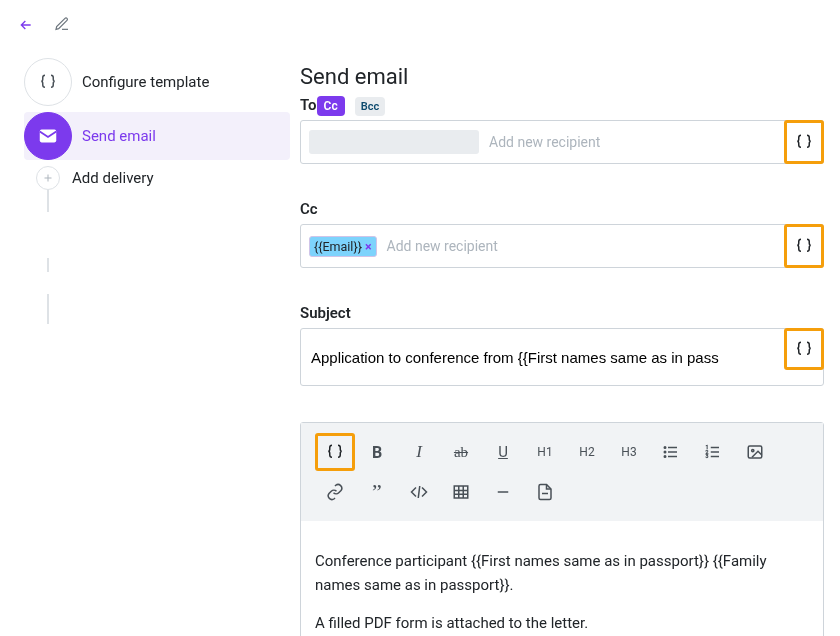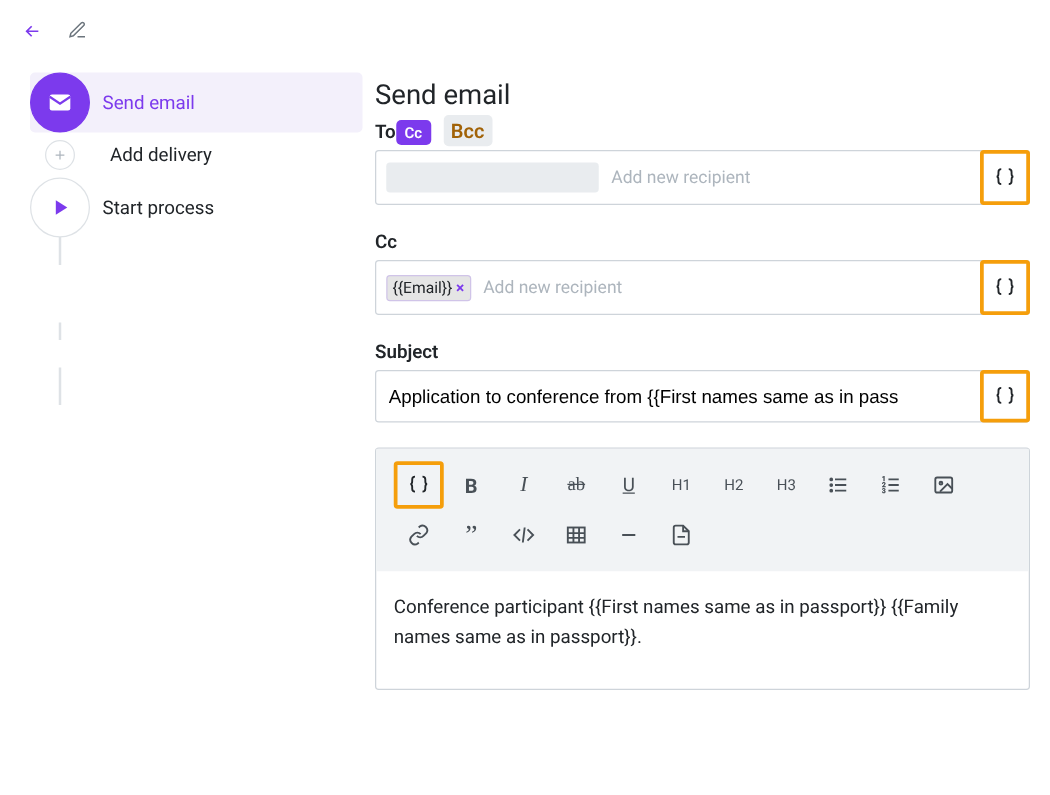--- a/index.html
+++ b/index.html
@@ -124,30 +124,30 @@
   color: #fff;
   font-size: 12px;
   font-weight: 600;
   padding: 3px 7px;
   border-radius: 4px;
   margin-right: 6px;
   cursor: pointer;
 }
 .bcc-badge {
   background: #e9ecef;
-  color: #a16207;
-  font-size: 16px;
+  color: #0c4a6e;
+  font-size: 11px;
   font-weight: 600;
   padding: 3px 6px;
   border-radius: 4px;
   cursor: pointer;
 }
 .field-wrap {
   position: relative;
-  margin-bottom: 20px;
+  margin-bottom: 36px;
 }
 .field-box {
   border: 1px solid #ced4da;
   border-radius: 3px;
   min-height: 44px;
   display: flex;
   align-items: center;
   padding: 4px 44px 4px 8px;
   font-size: 14px;
   position: relative;
@@ -169,21 +169,21 @@
   height: 24px;
   background: #e9ecef;
   border-radius: 3px;
   margin-right: 10px;
 }
 .recipient-placeholder {
   color: #adb5bd;
   font-size: 14px;
 }
 .token-chip {
-  background: #e5e5e5;
+  background: #7dd3fc;
   border: 1px solid #d0c4e8;
   border-radius: 3px;
   padding: 2px 4px;
   font-size: 12.5px;
   color: #212529;
   margin-right: 10px;
   display: flex;
   align-items: center;
 }
 .token-remove {
@@ -203,21 +203,21 @@
   display: flex;
   align-items: center;
   justify-content: center;
   cursor: pointer;
   background: #fff;
 }
 .token-btn svg, .braces-svg { width: 18px; height: 18px; }
 .subject-input {
   border: 1px solid #ced4da;
   border-radius: 3px;
-  height: 42px;
+  height: 58px;
   width: 100%;
   padding: 0 46px 0 10px;
   font-size: 15px;
   outline: none;
 }
 .editor-wrap {
   border: 1px solid #ced4da;
   border-radius: 3px;
 }
 .toolbar {
@@ -245,21 +245,21 @@
 .tb-bold { font-weight: 700; font-size: 16px; }
 .tb-italic { font-style: italic; font-family: Georgia, serif; font-size: 17px; }
 .tb-strike { text-decoration: line-through; font-family: Liberation Serif, serif; }
 .tb-underline { text-decoration: underline; }
 .tb-h { font-size: 12px; }
 .editor-body {
   padding: 16px 14px;
   font-size: 15px;
   line-height: 1.6;
 }
-.editor-body p { margin-bottom: 14px; }
+.editor-body p { margin-bottom: 14px; margin-top: 12px; }
 </style>
 </head>
 <body>
 
 <div class="header">
   <span class="back-arrow">
     <svg viewBox="0 0 24 24" fill="none" stroke-width="2">
         <path d="M19 12H5M11 18l-6-6 6-6"></path>
       </svg>
   </span>
@@ -270,48 +270,48 @@
       </svg>
   </span>
 </div>
 
 <div class="content">
   <div class="sidebar">
     <div class="line-connector conn-a"></div>
     <div class="line-connector conn-b"></div>
     <div class="line-connector conn-c"></div>
 
+    <div class="step">
+      <div class="step-icon-wrap">
+        <svg class="braces-svg" viewBox="0 0 24 24" fill="none" stroke="#495057" stroke-width="2">
+            <path d="M8 3c-2 0-3 1-3 3v2c0 2-1 3-2 3 1 0 2 1 2 3v2c0 2 1 3 3 3M16 3c2 0 3 1 3 3v2c0 2 1 3 2 3-1 0-2 1-2 3v2c0 2-1 3-3 3"></path>
+          </svg>
+      </div>
+      <span class="step-label">Configure template</span>
+    </div>
 
     <div class="step active">
       <div class="step-icon-wrap">
         <svg viewBox="0 0 24 24" fill="#fff" width="22" height="22">
             <rect x="3" y="5" width="18" height="14" rx="2" fill="#fff"></rect>
             <path d="M3 7l9 6 9-6" stroke="#7c3aed" stroke-width="2" fill="none"></path>
           </svg>
       </div>
       <span class="step-label">Send email</span>
     </div>
 
     <div class="step" style="height:24px;">
       <div class="step-icon-add">
         <svg viewBox="0 0 24 24" width="12" height="12" stroke="#adb5bd" stroke-width="2">
             <path d="M12 5v14M5 12h14"></path>
           </svg>
       </div>
-      <span class="step-label" style="margin-left:16px;">Add delivery</span>
-    </div>
-
-    <div class="step" style="margin-top:6px;">
-      <div class="step-icon-wrap">
-        <svg viewBox="0 0 24 24" width="20" height="20" fill="#7c3aed">
-            <path d="M8 5v14l11-7z"></path>
-          </svg>
-      </div>
-      <span class="step-label">Start process</span>
-    </div>
+      <span class="step-label" style="margin-left:0;">Add delivery</span>
+    </div>
+
   </div>
 
   <div class="main">
     <div class="section-title">Send email</div>
 
     <div class="field-label-row">
       <span class="field-label">To</span>
       <span>
         <span class="cc-badge">Cc</span>
         <span class="bcc-badge">Bcc</span>
@@ -427,16 +427,17 @@
         <div class="tb-btn">
           <svg viewBox="0 0 24 24" fill="none" stroke="#495057" stroke-width="2">
               <path d="M14 2H6a2 2 0 00-2 2v16a2 2 0 002 2h12a2 2 0 002-2V8z"></path>
               <polyline points="14 2 14 8 20 8"></polyline>
               <line x1="8" y1="14" x2="16" y2="14"></line>
             </svg>
         </div>
       </div>
       <div class="editor-body">
         <p>Conference participant {{First names same as in passport}} {{Family names same as in passport}}.</p>
+        <p>A filled PDF form is attached to the letter.</p>
       </div>
     </div>
   </div>
 </div>
 
 </body></html>

